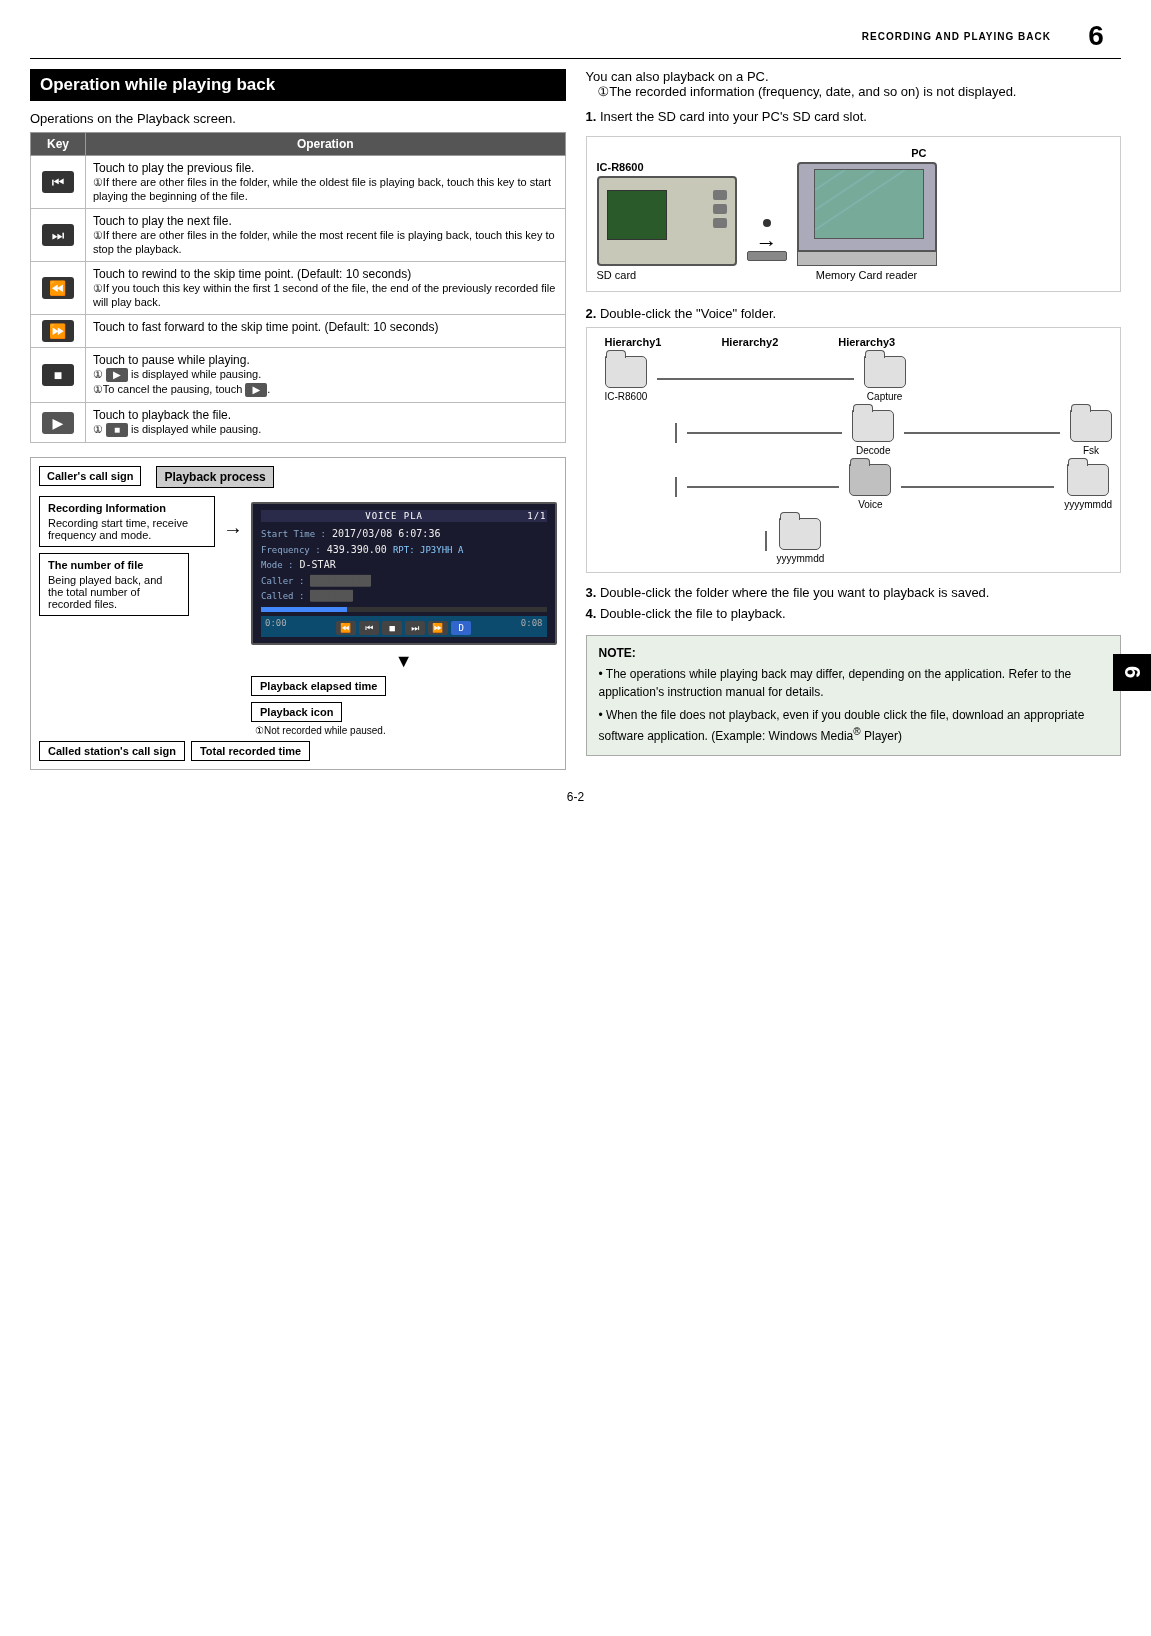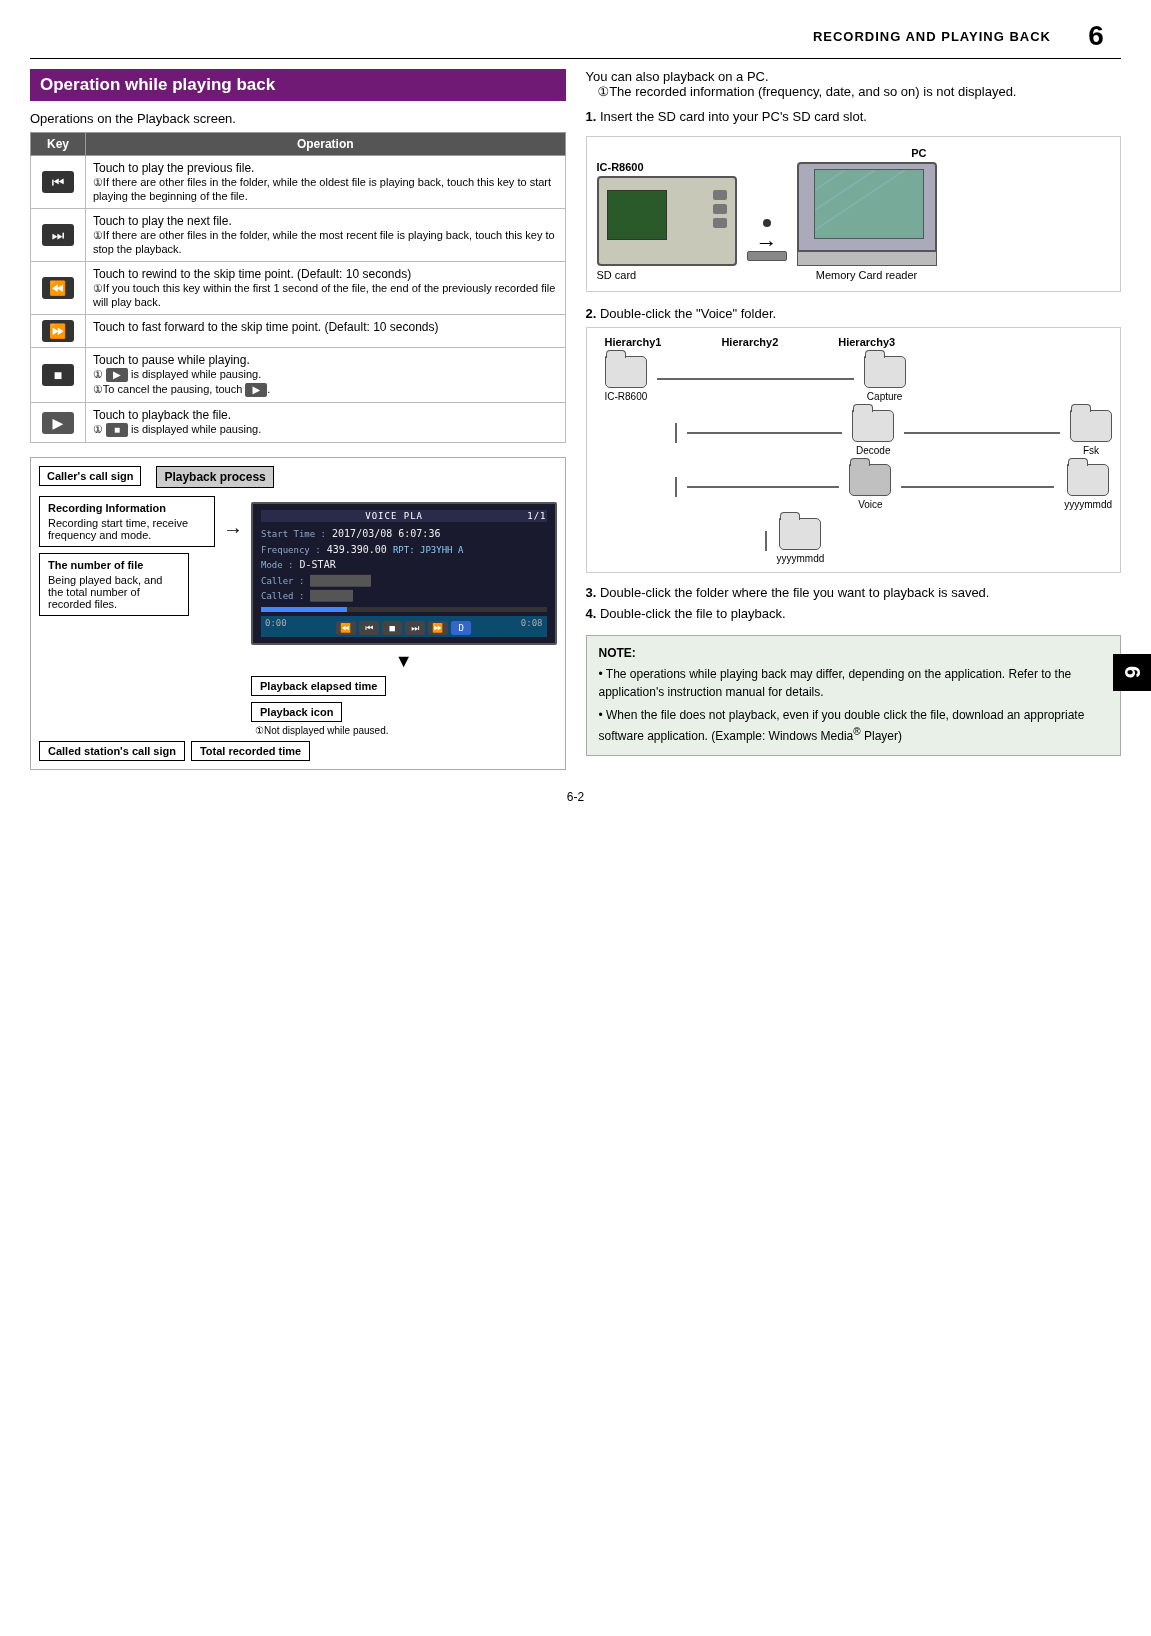--- a/index.html
+++ b/index.html
@@ -16,21 +16,21 @@
     
     .page-header {
       display: flex;
       justify-content: flex-end;
       align-items: center;
       margin-bottom: 10px;
       border-bottom: 1px solid #000;
       padding-bottom: 6px;
     }
     .page-header-title {
-      font-size: 13px;
+      font-size: 10px;
       font-weight: bold;
       letter-spacing: 1px;
       flex: 1;
       text-align: right;
       padding-right: 20px;
     }
     .chapter-number {
       font-size: 28px;
       font-weight: bold;
       width: 50px;
@@ -46,21 +46,21 @@
       flex: 1;
       min-width: 0;
     }
     .right-column {
       flex: 1;
       min-width: 0;
     }
 
     
     .section-header {
-      background: #701a75;
+      background: #000000;
       color: #fff;
       font-size: 17px;
       font-weight: bold;
       padding: 6px 10px;
       margin-bottom: 10px;
     }
 
     
     .ops-table {
       width: 100%;
@@ -530,21 +530,21 @@
 
           <div>
             <span class="playback-elapsed-box">Playback elapsed time</span>
           </div>
 
           <div style="margin-top:4px;">
             <span class="playback-icon-label-box">
               <span>Playback icon</span>
             </span>
             <br>
-            <span style="font-size:10px; margin-left:4px;">①Not displayed while paused.</span>
+            <span style="font-size:10px; margin-left:4px;">①Not recorded while paused.</span>
           </div>
 
         </div>
       </div>
 
       <div class="bottom-labels-row">
         <span class="called-station-box">Called station's call sign</span>
         <span class="total-recorded-box">Total recorded time</span>
       </div>
 

